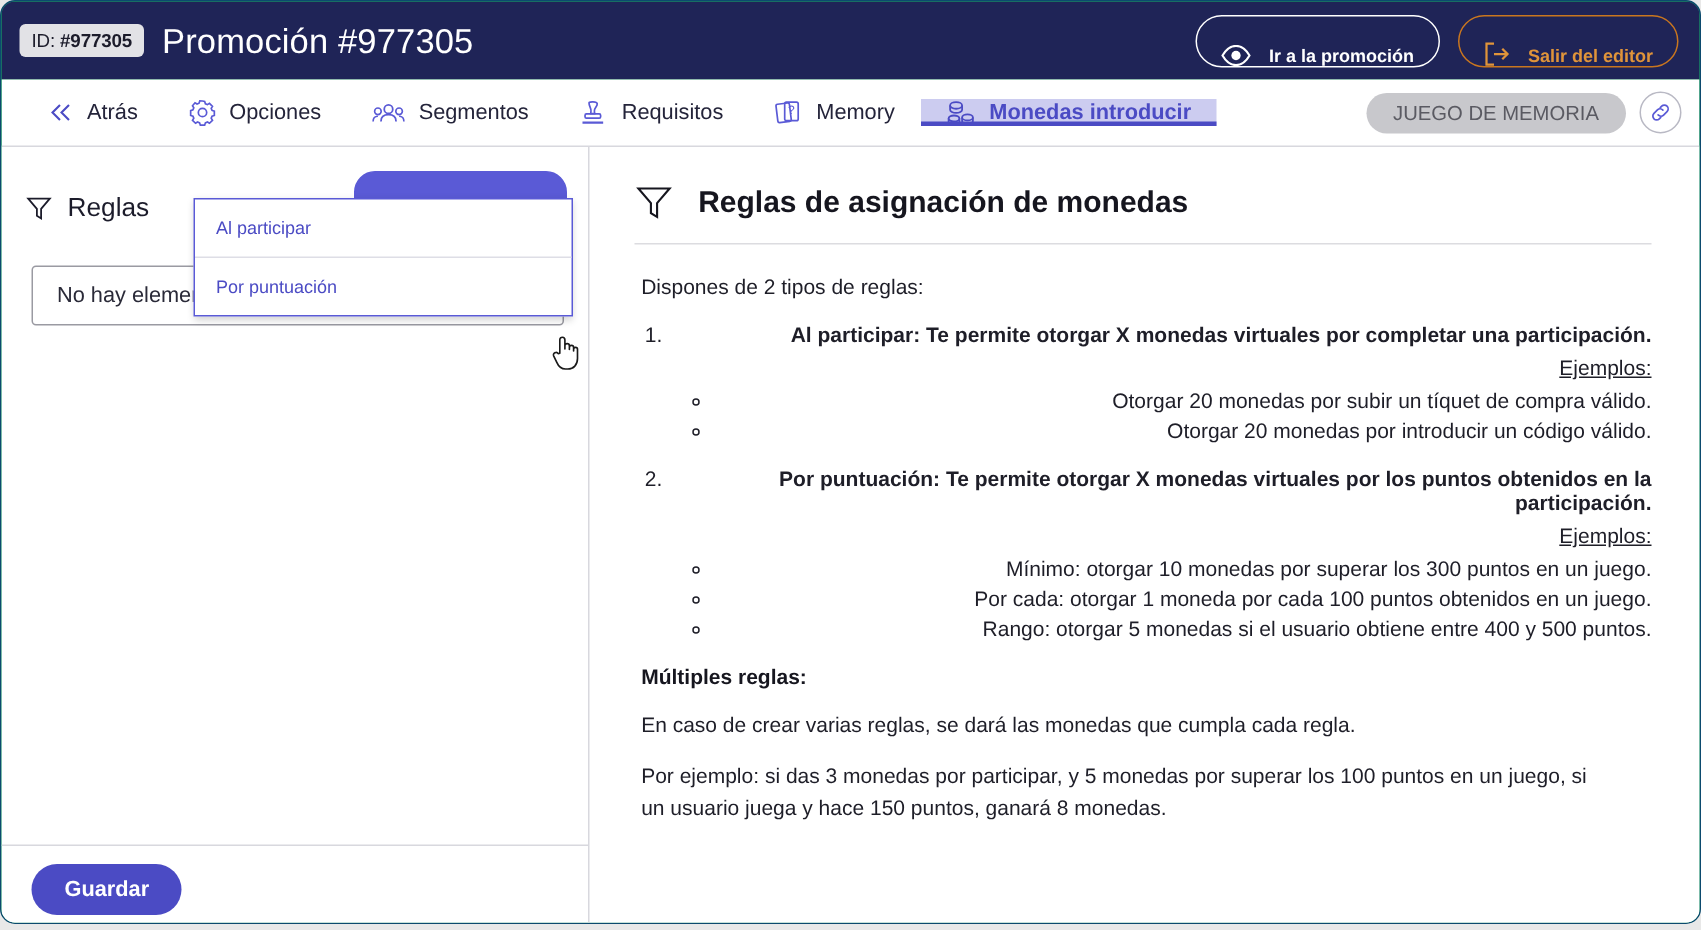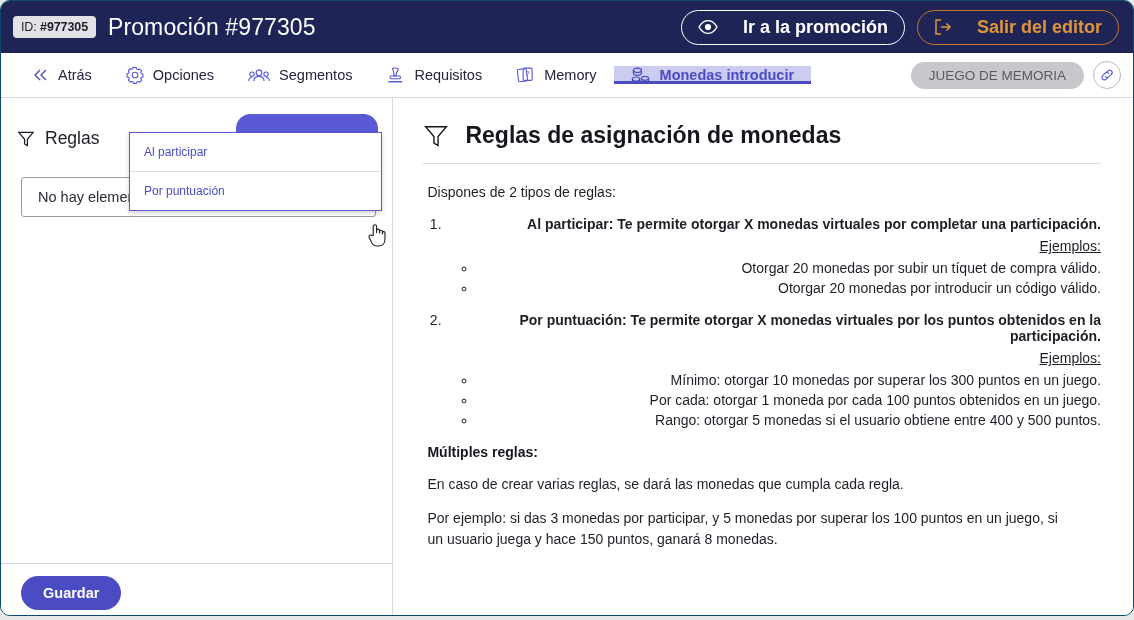--- a/index.html
+++ b/index.html
@@ -40,25 +40,25 @@
   .id-badge .id-lab { font-weight: normal; }
   .promo-title {
     color: #ffffff;
     font-size: 23px;
     font-weight: 400;
     letter-spacing: 0.1px;
     white-space: nowrap;
   }
   .topbar-spacer { flex: 1 1 auto; }
   .top-btn {
-    display: flex; align-items: center; gap: 25px;
+    display: flex; align-items: flex-end; gap: 12px;
     height: 35px;
     border-radius: 18px;
     padding: 0 16px;
-    font-size: 18px;
+    font-size: 12px;
     font-weight: bold;
     white-space: nowrap;
     cursor: pointer;
     background: transparent;
   }
   .btn-view { border: 1.5px solid #ffffff; color: #ffffff; }
   .btn-exit { border: 1.5px solid #c9761f; color: #e0943a; }
 
   
   .tabbar {
@@ -207,21 +207,21 @@
     flex: 1 1 auto;
     padding: 20px 32px 0 30px;
     overflow: hidden;
     background: #ffffff;
   }
   .rp-title-row {
     display: flex; align-items: center; gap: 16px;
     padding: 4px 0 14px 0;
   }
   .rp-title {
-    font-size: 23px; font-weight: bold; color: #16161f;
+    font-size: 20px; font-weight: bold; color: #16161f;
   }
   .rp-divider { border-bottom: 1px solid #dcdce0; }
   .rp-intro {
     font-size: 14px; color: #1e1e28;
     margin: 20px 0 0 4px;
   }
   ol.rules {
     margin: 16px 0 0 22px;
     padding: 0;
     text-align: right;

